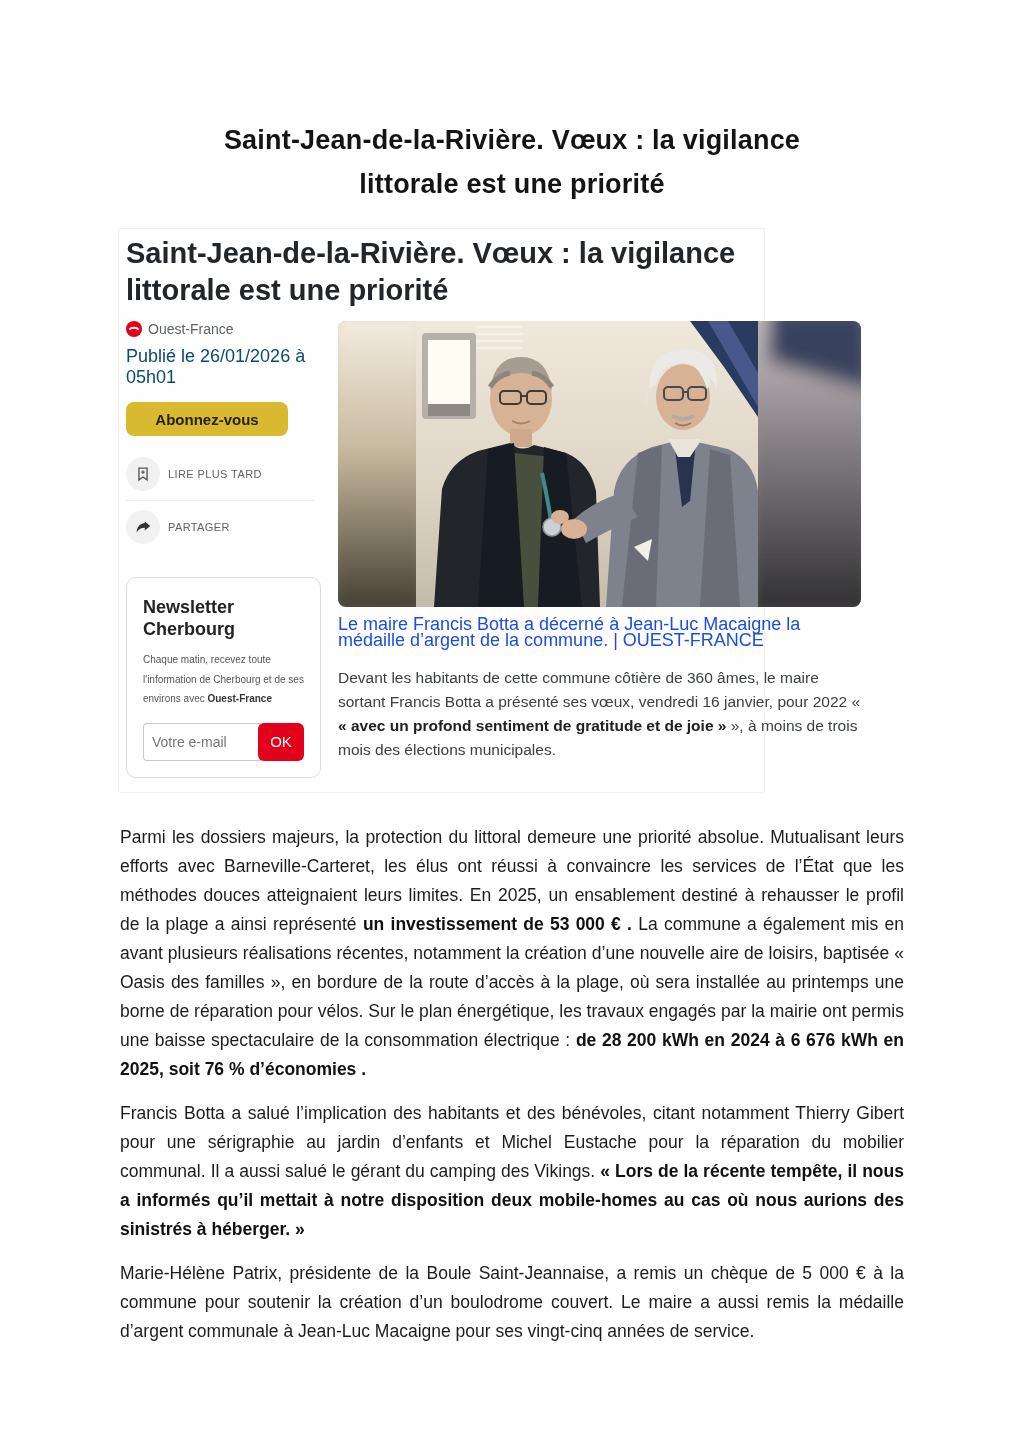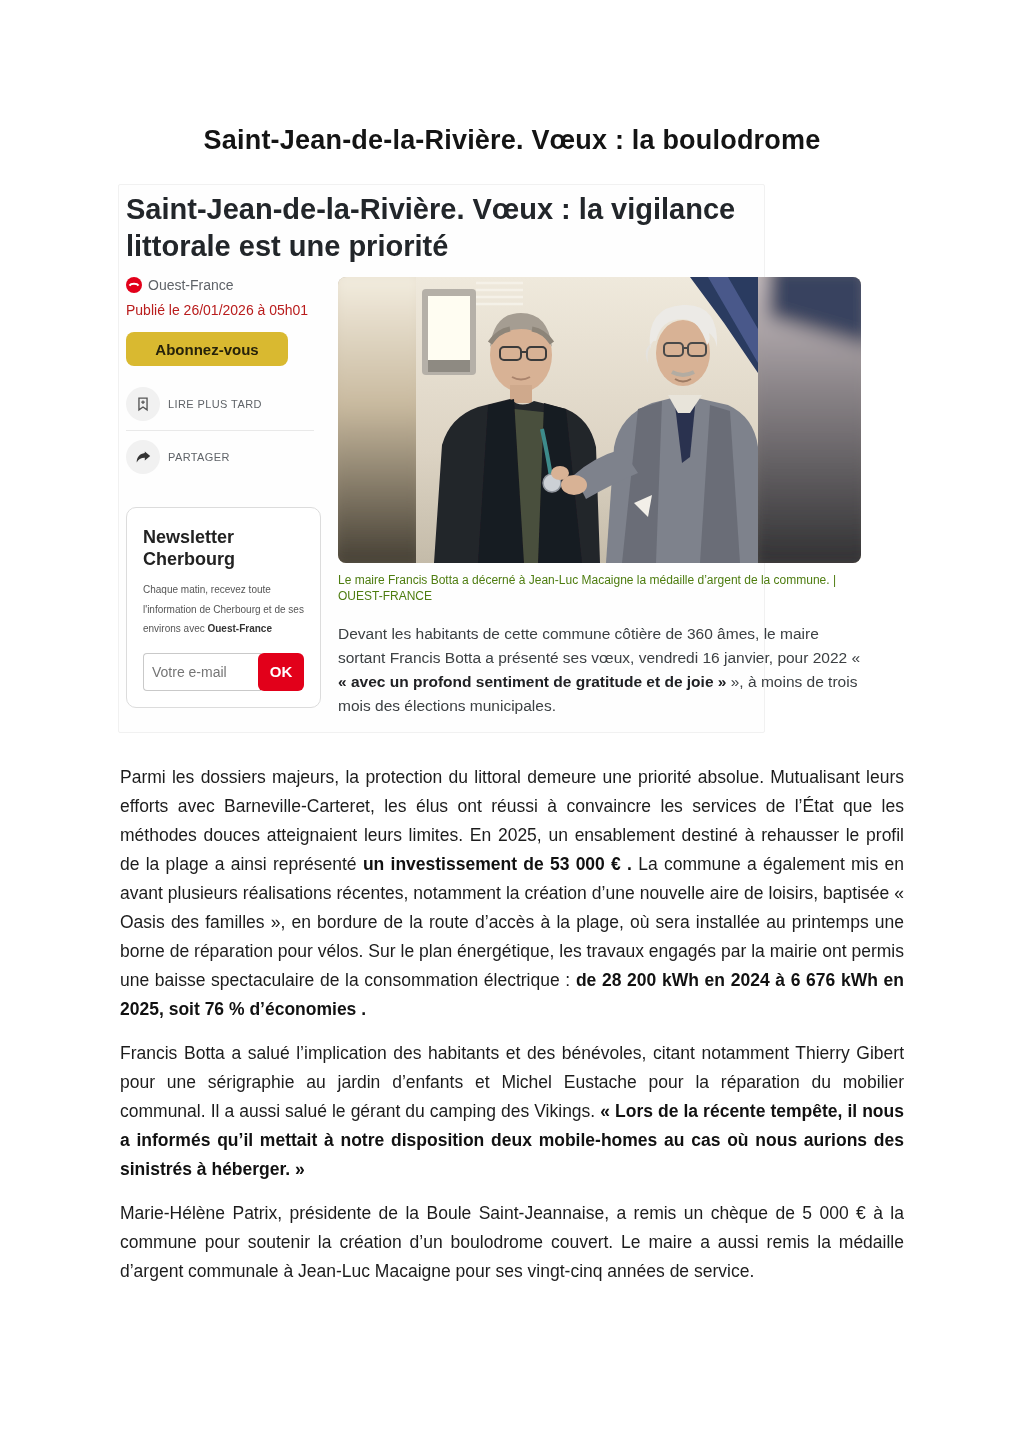--- a/index.html
+++ b/index.html
@@ -23,21 +23,21 @@
   }
   .headline{
     margin:2px 0 0 7px;font-size:29px;font-weight:700;color:#22262a;
     line-height:37px;max-width:730px;
   }
   .cols{display:flex;padding-left:7px;margin-top:12px;}
   .leftcol{width:196px;flex:none;}
   .rightcol{width:523px;margin-left:16px;flex:none;}
   
   .brand{display:flex;align-items:center;gap:6px;font-size:14px;color:#5f6368;}
-  .pub{font-size:14px;color:#b91c1c;margin-top:9px;}
+  .pub{font-size:18px;color:#0c4a6e;margin-top:9px;}
   .subscribe{
     display:block;margin-top:14px;width:162px;height:34px;border:none;
     border-radius:8px;background:#d9b930;color:#26220a;font-weight:700;
     font-size:15px;font-family:inherit;cursor:pointer;
   }
   .actions{margin-top:12px;width:188px;}
   .action{display:flex;align-items:center;gap:8px;padding:9px 0;cursor:pointer;}
   .action .circ{
     width:34px;height:34px;border-radius:50%;background:#f1f1f1;flex:none;
     display:flex;align-items:center;justify-content:center;
@@ -52,40 +52,41 @@
   .nl-body{margin:10px 0 0 0;font-size:10px;color:#555;line-height:19.5px;}
   .nl-body strong{color:#333;}
   .nl-form{display:flex;margin-top:14px;align-items:stretch;}
   .nl-input{
     flex:1;min-width:0;height:38px;border:1px solid #c9c9c9;border-right:none;
     border-radius:4px 0 0 4px;padding:0 8px;font-size:14px;color:#c2410c;
     font-family:inherit;box-sizing:border-box;
   }
   .nl-ok{
     width:46px;height:38px;flex:none;border:none;border-radius:6px;
-    margin-left:-3px;background:#e2001a;color:#fff;font-weight:700;
+    margin-left:-3px;background:#e2001a;color:#fff;font-weight:400;
     font-size:15px;font-family:inherit;cursor:pointer;
   }
   
   .photo{width:523px;height:286px;border-radius:8px;overflow:hidden;line-height:0;}
-  .caption{margin-top:9px;font-size:12px;color:#4d7c0f;line-height:16px;}
+  .caption{margin-top:9px;font-size:18px;color:#1d4ed8;line-height:16px;}
   .lead{margin:18px 0 0 0;font-size:15.5px;color:#3c4043;line-height:24px;max-width:525px;}
   .lead strong{color:#202124;}
   
   .docbody{margin-top:30px;font-size:17.5px;line-height:29px;color:#1c1c1c;text-align:justify;}
   .docbody p{margin:0 0 15px 0;}
   .docbody strong{color:#111;}
 </style>
 </head>
 <body>
 
 <div class="page">
 
   <h1 class="doc-title">
-    <span>Saint-Jean-de-la-Rivière. Vœux : la boulodrome</span>
+    <span>Saint-Jean-de-la-Rivière. Vœux : la vigilance</span>
+    <span>littorale est une priorité</span>
   </h1>
 
   <div class="shot">
 
     <h2 class="headline">Saint-Jean-de-la-Rivière. Vœux : la vigilance littorale est une priorité</h2>
 
     <div class="cols">
 
       <div class="leftcol">
 

